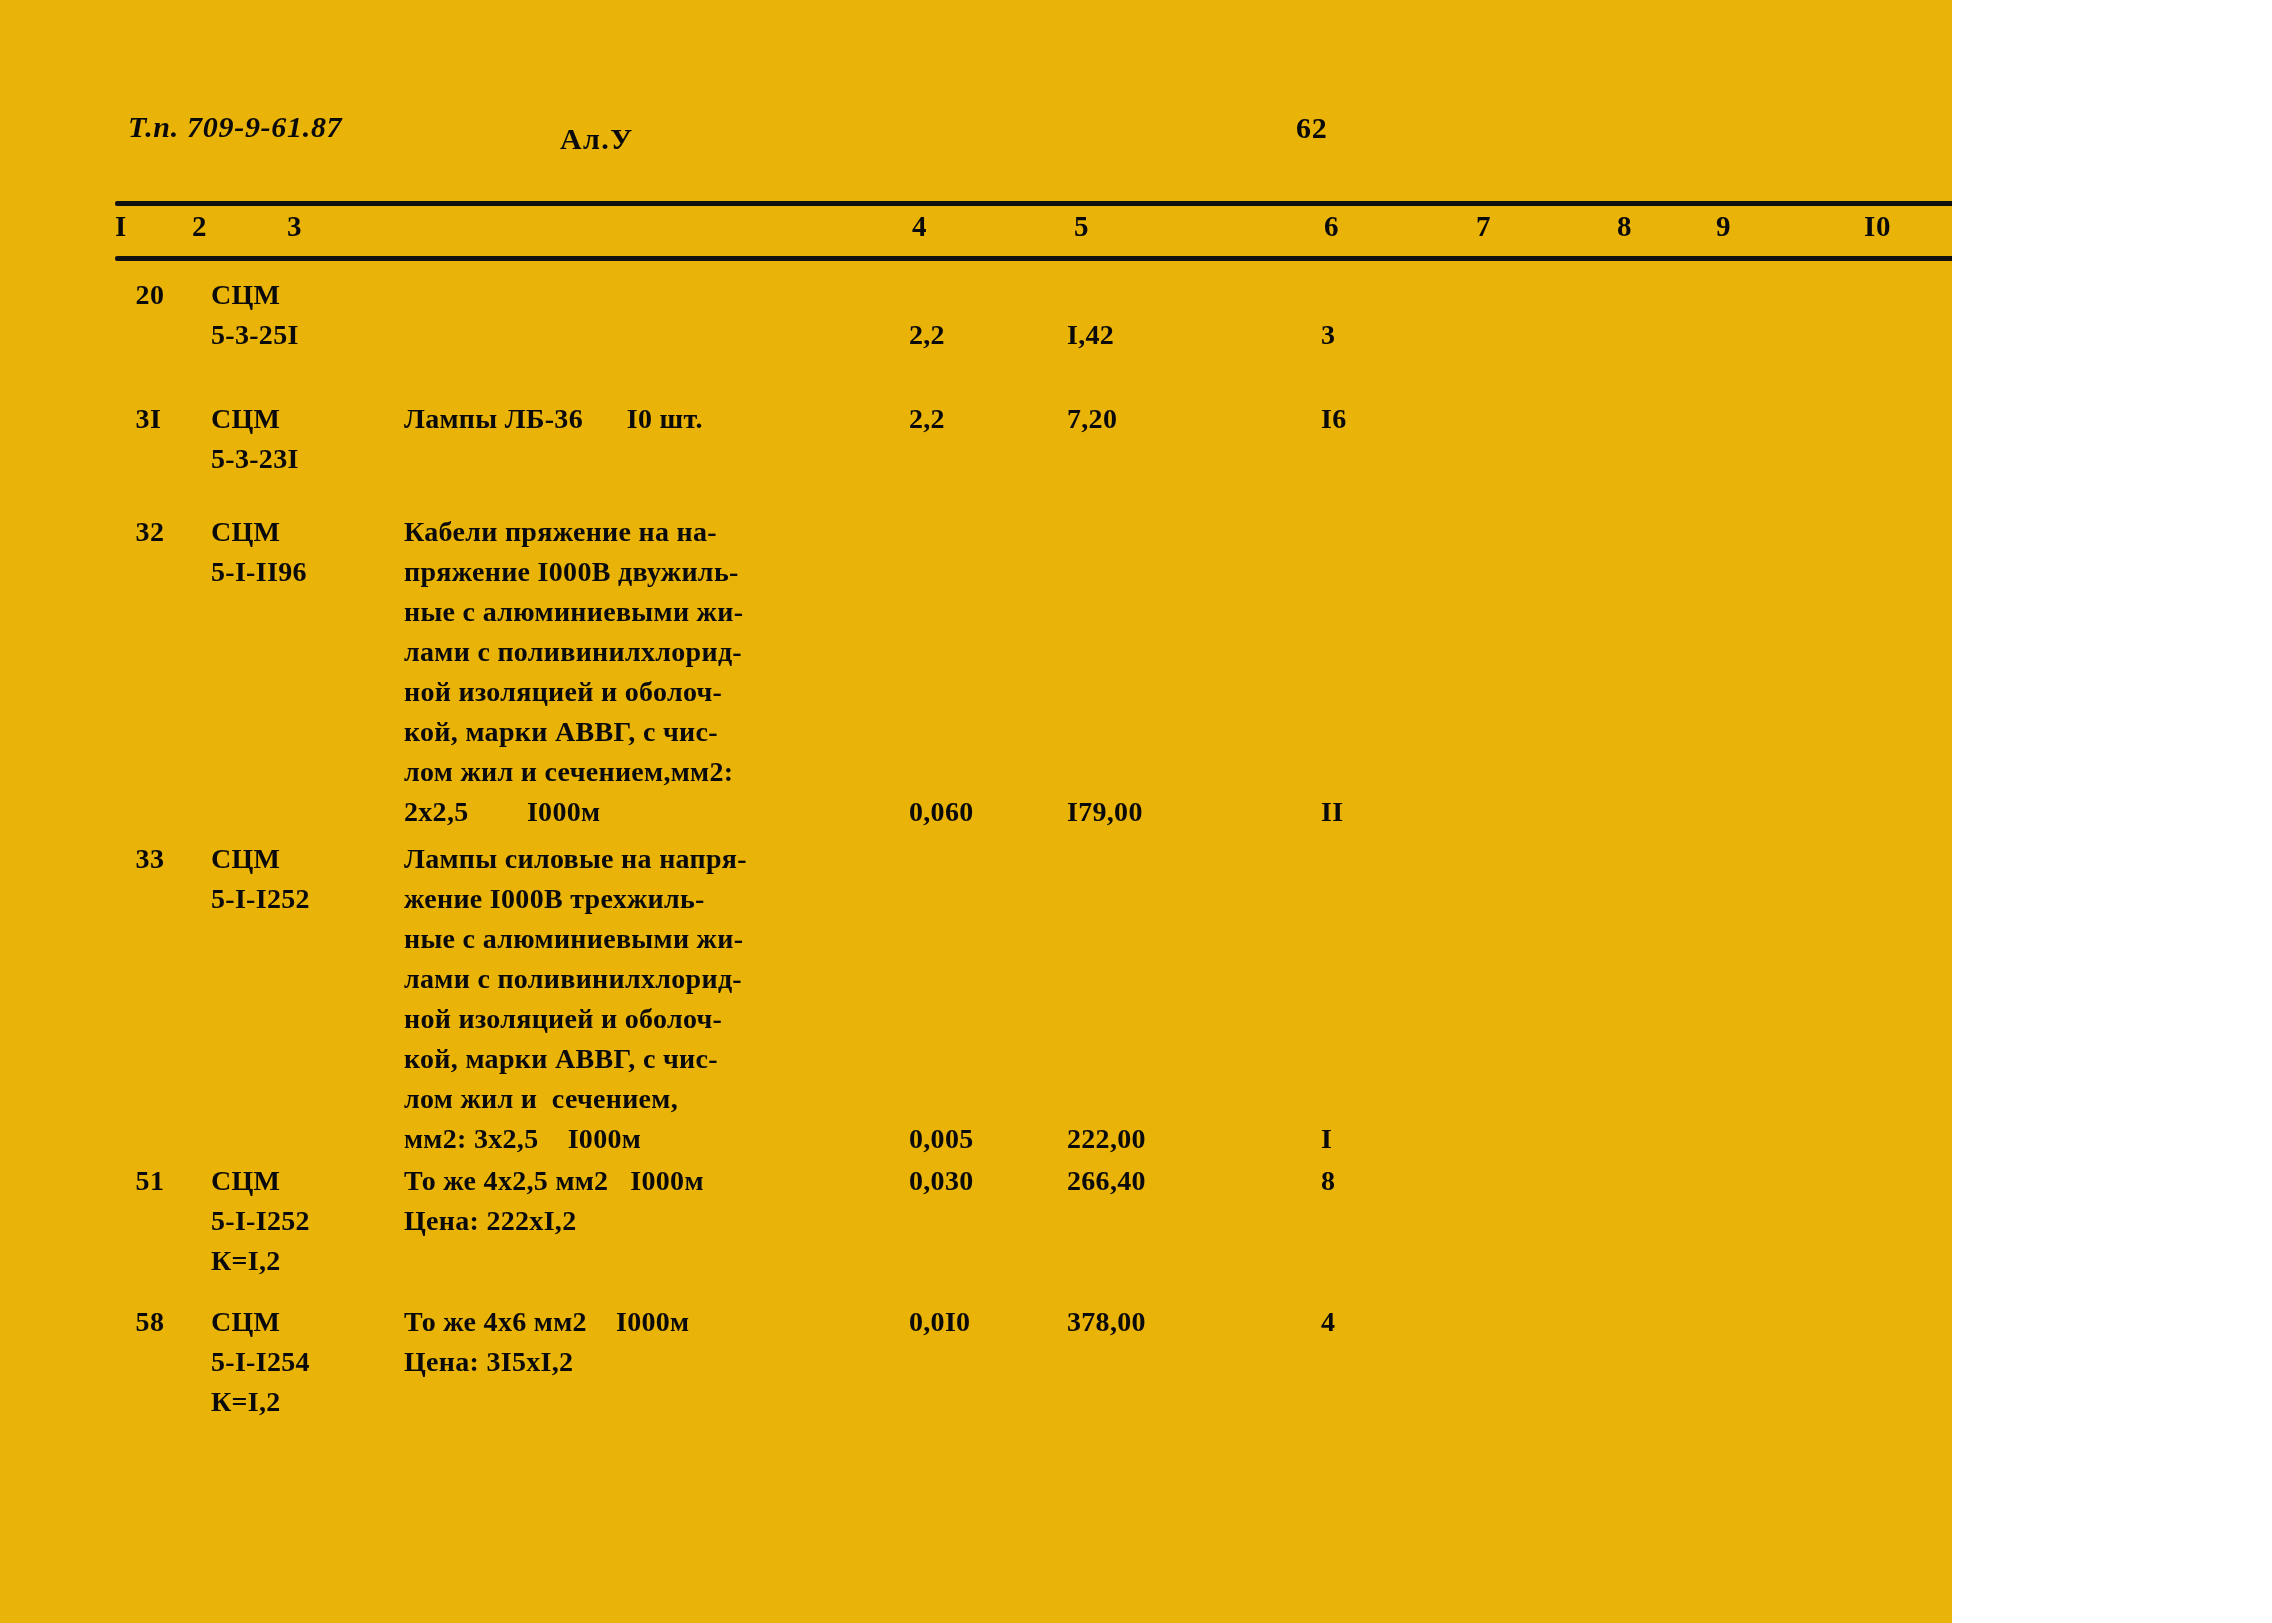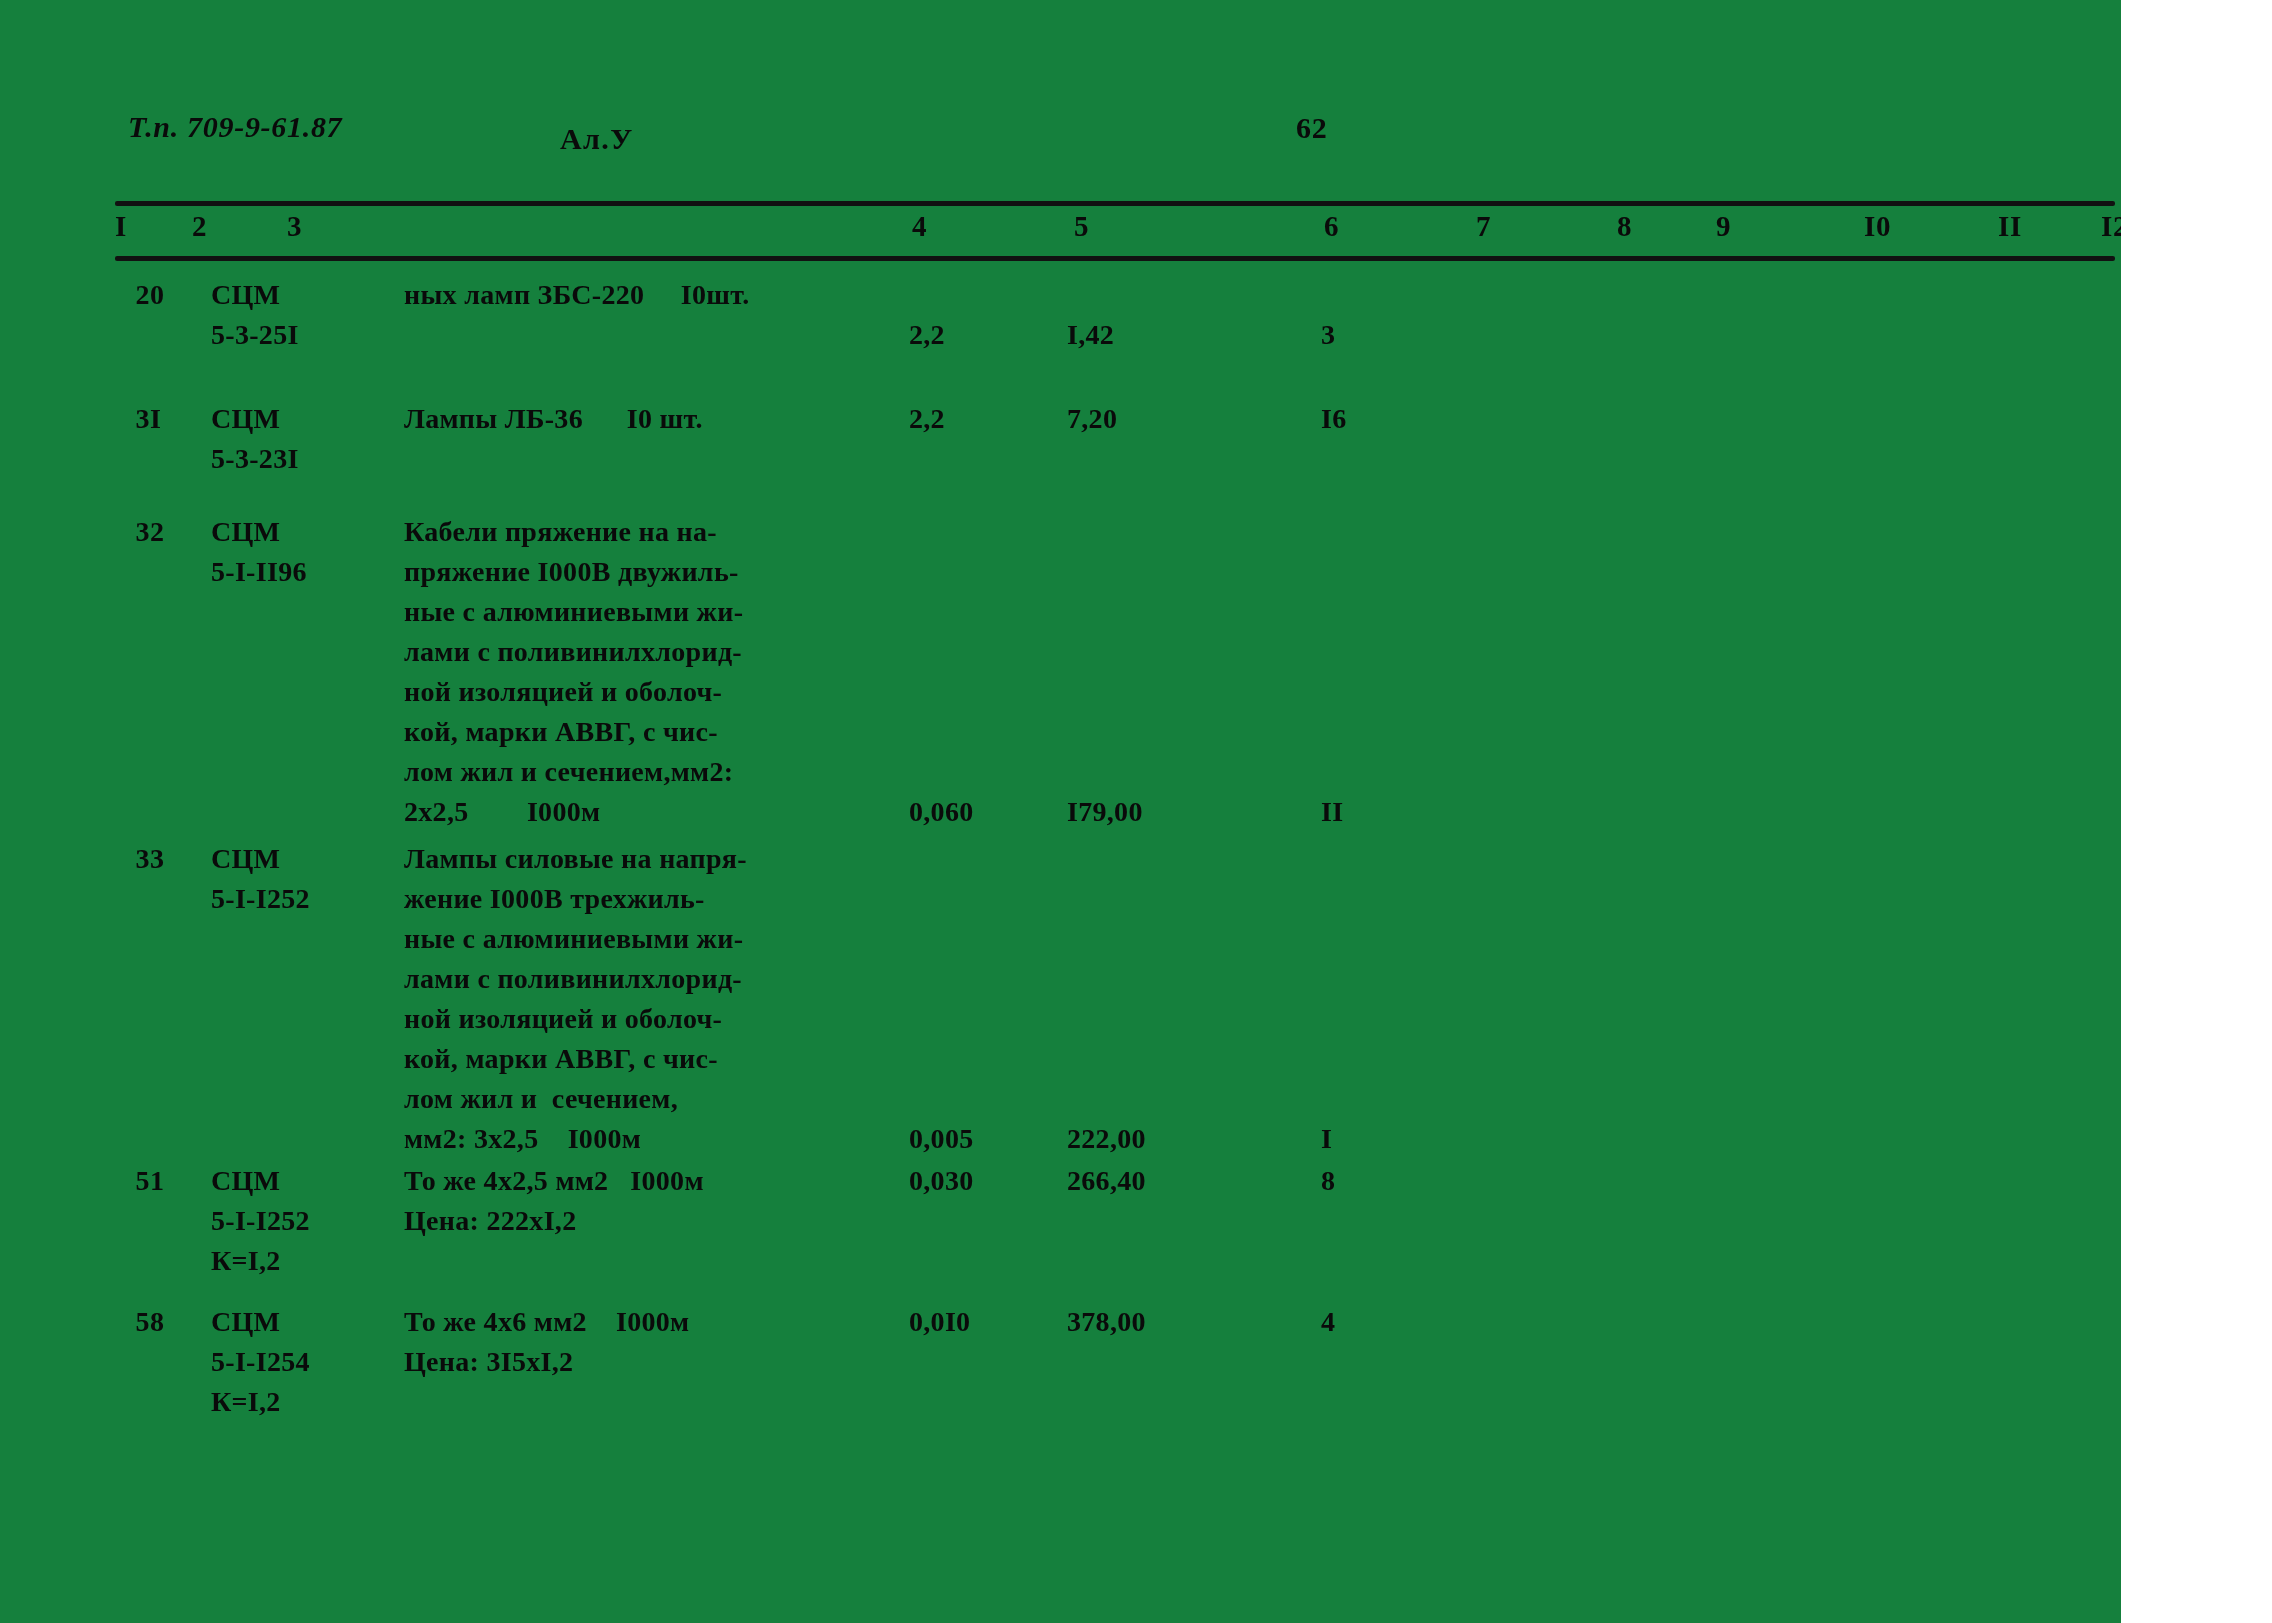--- a/index.html
+++ b/index.html
@@ -2,23 +2,23 @@
 <html style="font-size:11px"><head>
 <meta charset="utf-8">
 <style>
   html, body {
     margin: 0;
     padding: 0;
     background: #ffffff;
   }
   .page {
     position: relative;
-    width: 2121px;
+    width: 1952px;
     height: 1623px;
-    background: #15803d;
+    background: #eab308;
     font-family: "Liberation Serif", "DejaVu Serif", serif;
     color: #0a0a0a;
     overflow: hidden;
   }
 
   
   .doc-head {
     position: absolute;
     top: 110px;
     left: 128px;
@@ -146,21 +146,21 @@
       <span class="colnum" style="left: 1736px; margin-left: 13px;">I0</span>
       <span class="colnum" style="left: 1883px;">II</span>
       <span class="colnum" style="left: 1986px;">I2</span>
     </div>
   <div class="rule bottom"></div>
 
   <div class="tbody" id="tbody" style="position: absolute;">
       <div class="row" style="position: absolute; top: 0px; left: 0px; width: 100%;">
         <div class="cell c-num">20</div>
         <div class="cell c-code lines"><div>СЦМ</div><div>5-3-25I</div></div>
-        <div class="cell c-desc lines"><div>ных ламп ЗБС-220     I0шт.</div></div>
+        <div class="cell c-desc lines"></div>
         <div class="cell c-qty lines"><div>&nbsp;</div><div>2,2</div></div>
         <div class="cell c-price lines"><div>&nbsp;</div><div>I,42</div></div>
         <div class="cell c-total lines"><div>&nbsp;</div><div>3</div></div>
       </div>
       <div class="row" style="position: absolute; top: 124px; left: 0px; width: 100%;">
         <div class="cell c-num">3I</div>
         <div class="cell c-code lines"><div>СЦМ</div><div>5-3-23I</div></div>
         <div class="cell c-desc lines"><div>Лампы ЛБ-36      I0 шт.</div><div>&nbsp;</div></div>
         <div class="cell c-qty lines"><div>2,2</div><div>&nbsp;</div></div>
         <div class="cell c-price lines"><div>7,20</div><div>&nbsp;</div></div>

